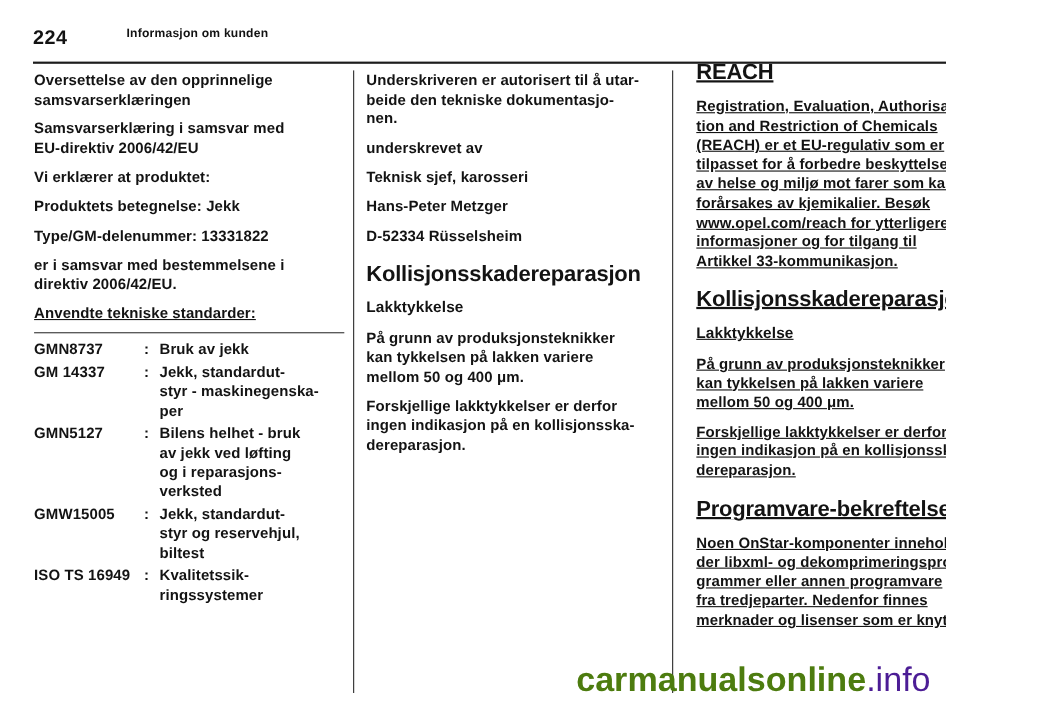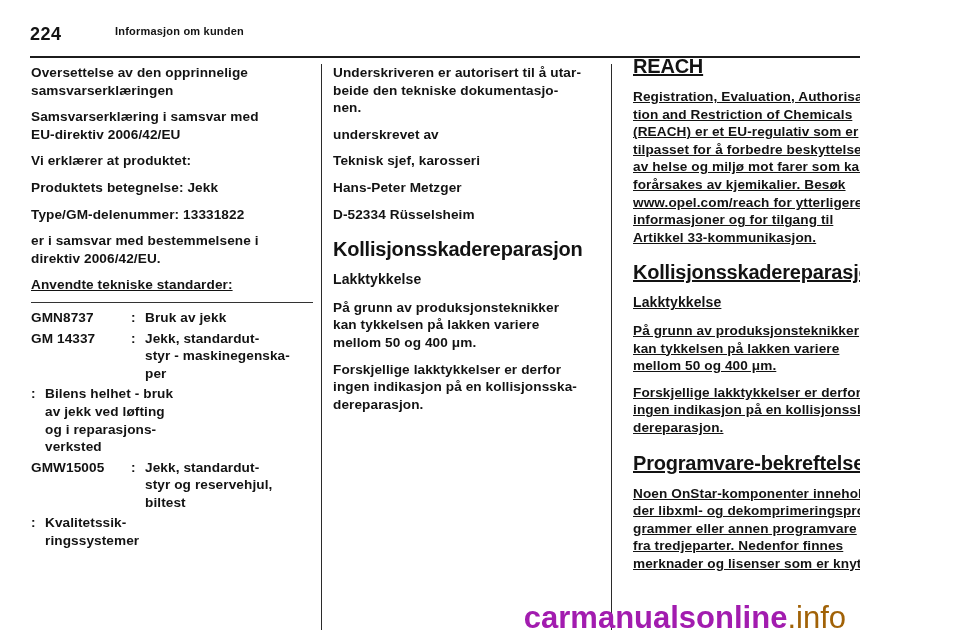--- a/index.html
+++ b/index.html
@@ -27,22 +27,22 @@
   .h1.first{margin-top:0;}
   
   .tbl-rule{border-top:1.5px solid #333;margin:2px 0 6px 0;width:100%;}
   .row{display:flex;margin:0 0 3px 0;}
   .row .code{width:100px;flex:0 0 100px;}
   .row .colon{width:14px;flex:0 0 14px;text-align:left;}
   .row .desc{flex:1;white-space:pre-line;}
   
   .wm{position:absolute;right:14px;bottom:6px;font-size:31px;font-weight:400;
       font-family:"Liberation Sans","DejaVu Sans",sans-serif;letter-spacing:0;}
-  .wm .main{color:#a21caf;font-weight:600;}
-  .wm .suffix{color:#a16207;font-weight:400;}
+  .wm .main{color:#4d7c0f;font-weight:600;}
+  .wm .suffix{color:#4c1d95;font-weight:400;}
 </style>
 </head>
 <body>
 
 <div class="page">
   <div class="scan">
 
     <div class="hdr">
       <span class="num">224</span>
       <span class="chap">Informasjon om kunden</span>
@@ -72,34 +72,36 @@
           <span class="desc">Bruk av jekk</span>
         </div>
         <div class="row">
           <span class="code">GM 14337</span>
           <span class="colon">:</span>
           <span class="desc">Jekk, standardut-
 styr - maskinegenska-
 per</span>
         </div>
         <div class="row">
+          <span class="code">GMN5127</span>
           <span class="colon">:</span>
           <span class="desc">Bilens helhet - bruk
 av jekk ved løfting
 og i reparasjons-
 verksted</span>
         </div>
         <div class="row">
           <span class="code">GMW15005</span>
           <span class="colon">:</span>
           <span class="desc">Jekk, standardut-
 styr og reservehjul,
 biltest</span>
         </div>
         <div class="row">
+          <span class="code">ISO TS 16949</span>
           <span class="colon">:</span>
           <span class="desc">Kvalitetssik-
 ringssystemer</span>
         </div>
       </div>
     </div>
 
     <div class="col col2">
       <p class="t">Underskriveren er autorisert til å utar-
 beide den tekniske dokumentasjo-

